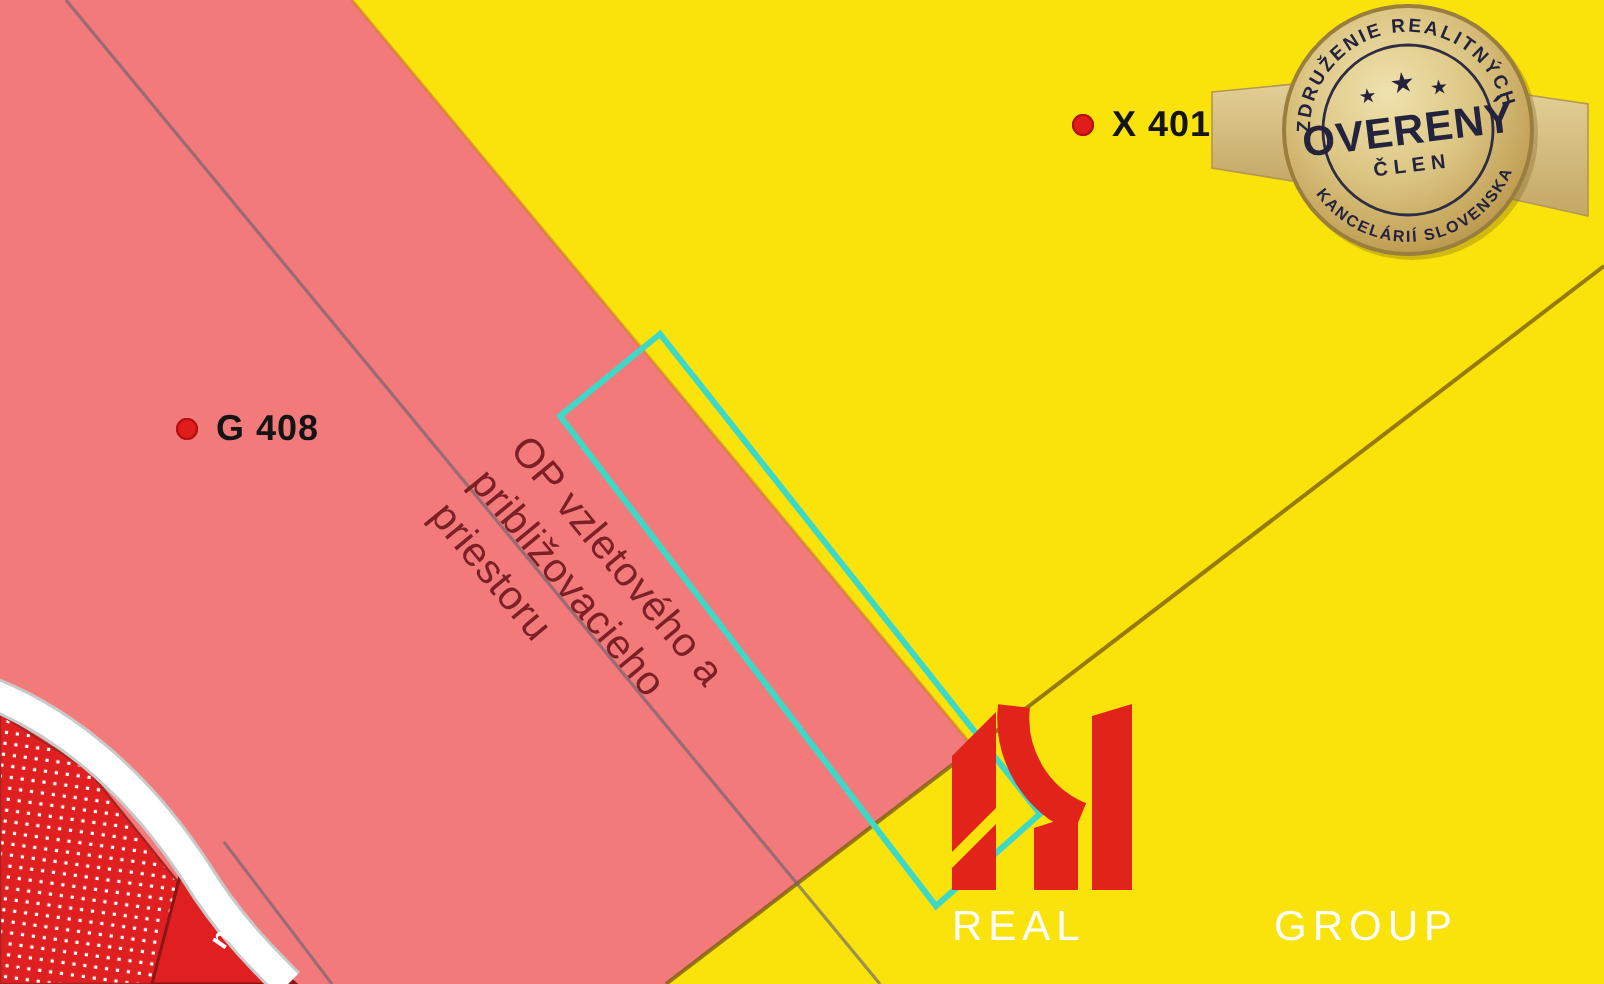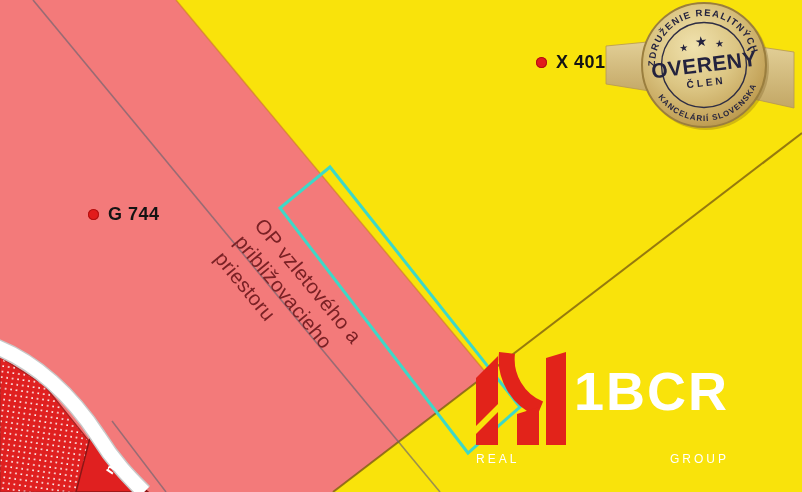--- a/index.html
+++ b/index.html
@@ -31,21 +31,21 @@
   .badge-svg{position:absolute;left:588px;top:0;}
   
   .logo{position:absolute;left:473px;top:348px;width:310px;height:132px;}
   .logo .mark{position:absolute;left:0;top:2px;}
   .logo .wordmark{
     position:absolute;left:101px;top:16px;color:#FFFFFF;
     font-size:54px;font-weight:bold;letter-spacing:2px;line-height:1;
   }
   .logo .tagline{
     position:absolute;left:3px;top:104px;width:253px;display:flex;
-    justify-content:space-between;color:#FFFFFF;font-size:12px;letter-spacing:3px;
+    justify-content:space-between;color:#FFFFFF;font-size:21px;letter-spacing:3px;
   }
   .logo .tagline .w-bold{font-weight:normal;}
 </style>
 </head>
 <body>
 
 <div class="canvas">
 
   <svg class="map-svg" width="802" height="492" viewBox="0 0 802 492">
     <defs>
@@ -79,21 +79,21 @@
   </svg>
 
   <div class="zone-note">
     <div>OP vzletového a</div>
     <div>približovacieho</div>
     <div>priestoru</div>
   </div>
 
   <div class="parcel-label label-g">
     <span class="dot"></span>
-    <span class="txt">G 744</span>
+    <span class="txt">G 408</span>
   </div>
   <div class="parcel-label label-x">
     <span class="dot"></span>
     <span class="txt">X 401</span>
   </div>
 
   <div class="road-frag">m</div>
 
   <svg class="badge-svg" width="214" height="136" viewBox="588 0 214 136">
     <defs>
@@ -136,20 +136,19 @@
   <div class="logo">
     <svg class="mark" width="94" height="95" viewBox="0 0 94 95">
       <g fill="#E2231A">
         <path d="M3,28 L25,6 L25,54 L3,76 Z"></path>
         <path d="M3,84 L25,62 L25,95 L3,95 Z"></path>
         <path d="M34,3 A54,54 0 0 0 67,59" fill="none" stroke="#E2231A" stroke-width="16"></path>
         <path d="M44,64 L66,57 L66,95 L44,95 Z"></path>
         <path d="M73,8 L93,2 L93,95 L73,95 Z"></path>
       </g>
     </svg>
-    <div class="wordmark">1BCR</div>
     <div class="tagline">
       <span>REAL</span>
       <span class="w-bold">GROUP</span>
     </div>
   </div>
 
 </div>
 
 </body></html>

